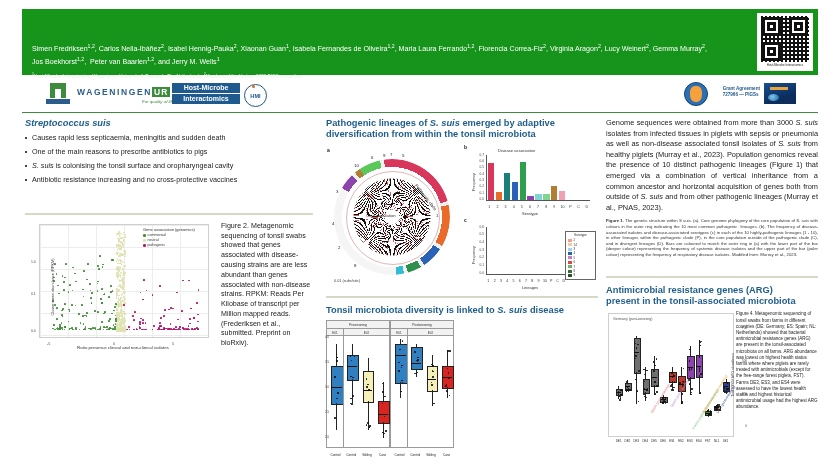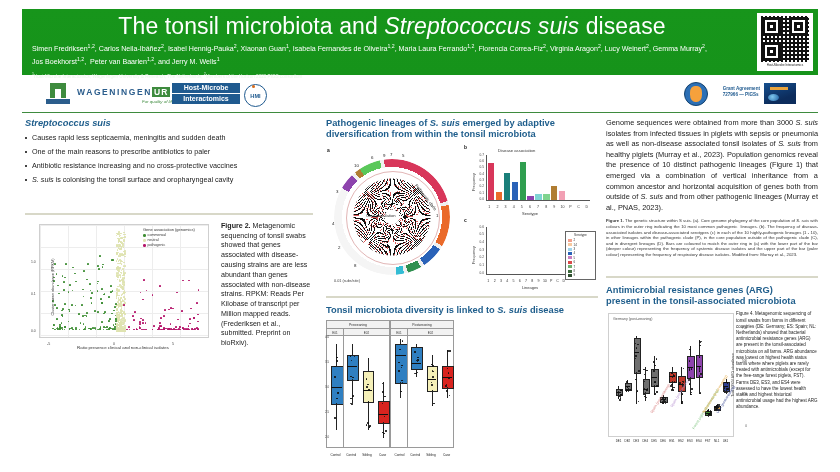--- a/index.html
+++ b/index.html
@@ -107,21 +107,21 @@
   .bullets li::before{content:"";position:absolute;left:0;top:4px;width:2px;height:2px;background:#444;}
   .bullets li i{font-style:italic;}
 
   .body-txt{font-size:7.4px;line-height:10.6px;text-align:justify;color:#1a1a1a;margin:0 0 5px 0;}
   .body-txt i{font-style:italic;}
   .cap{font-size:4.3px;line-height:5.6px;text-align:justify;color:#333;margin:0;}
   .cap b{font-weight:700;}
   .cap i{font-style:italic;}
 
   .fig-cap{font-size:7.1px;line-height:9.8px;color:#222;}
-  .fig-cap b{font-weight:700;}
+  .fig-cap b{font-weight:400;}
   .fig-cap i{font-style:italic;}
   .fig-cap p{margin:0 0 6px 0;}
 
   
   .fig1{position:relative;width:272px;height:145px;margin-top:2px;}
   .circ{position:absolute;left:2px;top:8px;width:128px;height:128px;}
   .ring-outer{position:absolute;left:6px;top:6px;width:116px;height:116px;border-radius:50%;
      background:conic-gradient(
         #d8365a 0deg 74deg,
         #f0f0f0 74deg 78deg,
@@ -228,23 +228,20 @@
   .arot{position:absolute;font-size:3.6px;transform:rotate(-58deg);transform-origin:left bottom;white-space:nowrap;}
   .fig4cap{position:absolute;left:130px;top:0;width:82px;}
   .fig4cap .fig-cap{font-size:4.5px;line-height:6.2px;}
 </style>
 </head>
 <body>
 
 <div class="poster">
 
   <div class="banner">
-    <div class="banner-title">
-      <span>The tonsil microbiota and </span><i>Streptococcus suis</i><span> disease</span>
-    </div>
     <div class="authors">
       Simen Fredriksen<sup>1,2</sup>, Carlos Neila-Ibáñez<sup>2</sup>, Isabel Hennig-Pauka<sup>2</sup>, Xiaonan Guan<sup>1</sup>, Isabela Fernandes de Oliveira<sup>1,2</sup>, Maria Laura Ferrando<sup>1,2</sup>, Florencia Correa-Fiz<sup>2</sup>, Virginia Aragon<sup>2</sup>, Lucy Weinert<sup>2</sup>, Gemma Murray<sup>2</sup>, Jos Boekhorst<sup>1,2</sup>,&nbsp; Peter van Baarlen<sup>1,2</sup>, and Jerry M. Wells<sup>1</sup>
     </div>
     <div class="affil">
       <sup>1</sup>Host-Microbe Interactomics, Wageningen University &amp; Research, The Netherlands; <sup>2</sup>Members of the Horizon 2020 PIGS consortium
     </div>
     <div class="qr-wrap">
       <div class="qr">
           <div class="qr-corner3"></div>
         </div>
@@ -283,23 +280,23 @@
     </div>
   </div>
   <div class="greenrule"></div>
 
   <div class="col colA">
 
     <div class="sec-title ital">Streptococcus suis</div>
 
     <ul class="bullets">
       <li>Causes rapid less septicaemia, meningitis and sudden death</li>
-      <li>One of the main reasons to prescribe antibiotics to paler</li>
+      <li>One of the main reasons to prescribe antibiotics to pigs</li>
+      <li><i>S. suis</i> is colonising the tonsil surface and oropharyngeal cavity</li>
       <li>Antibiotic resistance increasing and no cross-protective vaccines</li>
-      <li><i>S. suis</i> is colonising the tonsil surface and oropharyngeal cavity</li>
     </ul>
 
     <div class="divider" style="margin-top:28px"></div>
 
 
     <div class="fig2">
       <div class="sc-box">
         <div class="sc-grid"></div>
 
         <div class="sc-leg">

